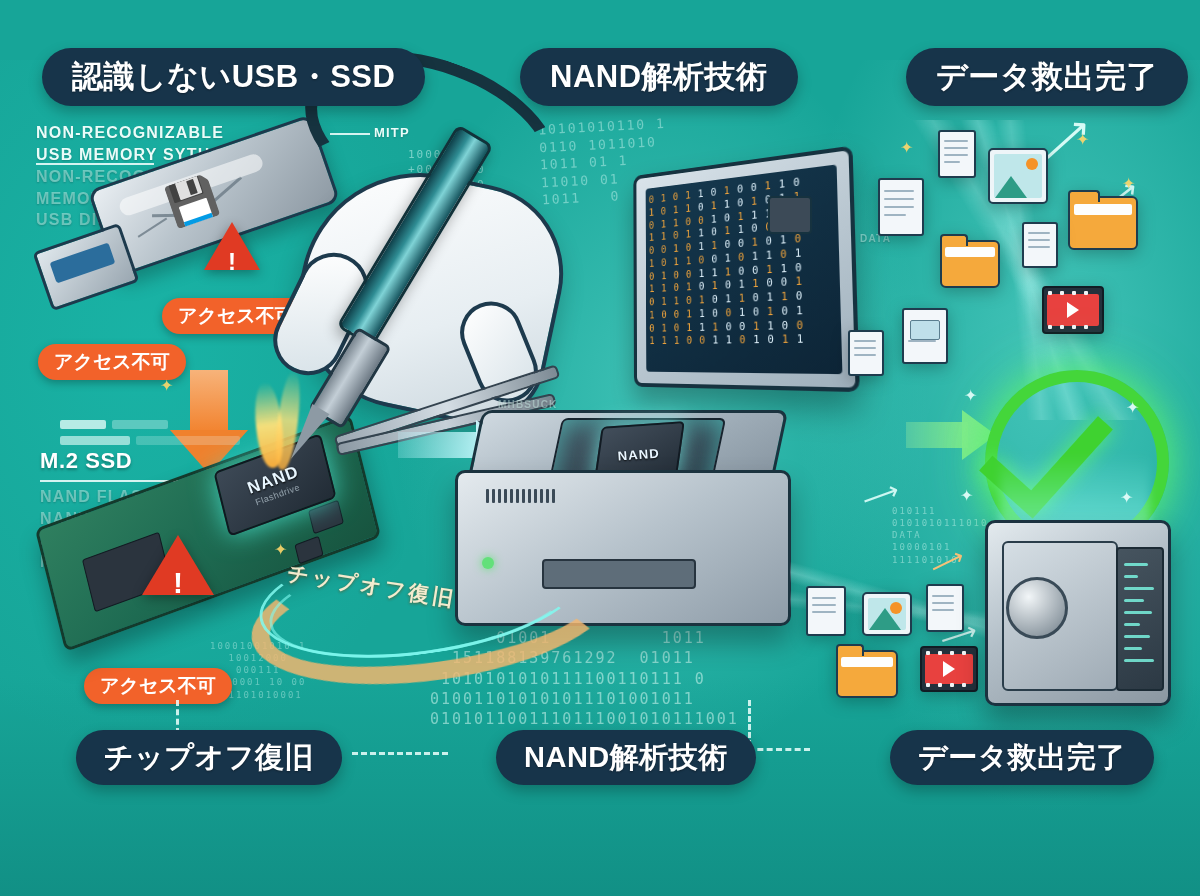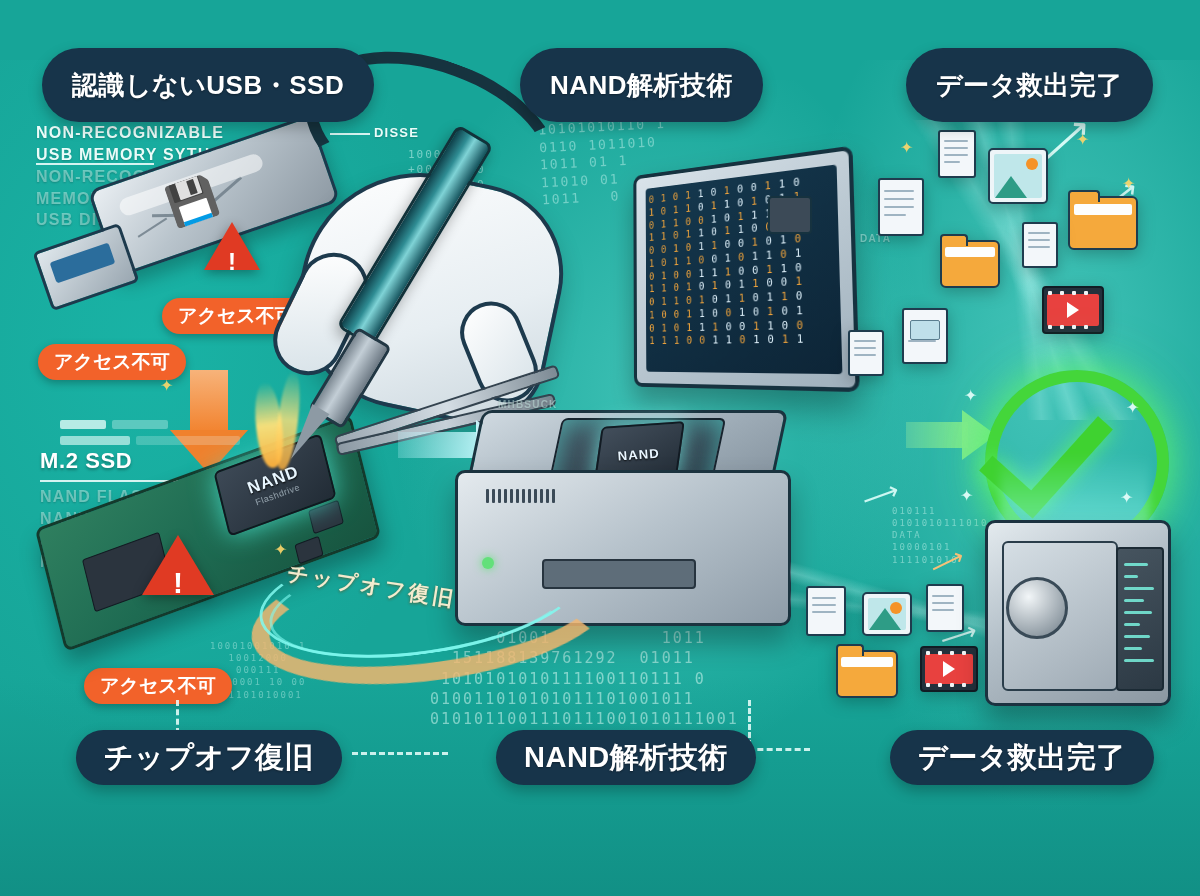--- a/index.html
+++ b/index.html
@@ -46,21 +46,21 @@
     display:flex;align-items:center;justify-content:center;
     background:#17344a;
     color:#ffffff;
     border-radius:40px;
     font-weight:bold;
     letter-spacing:.5px;
     box-shadow:0 6px 14px rgba(0,0,0,.25);
     text-shadow:0 1px 2px rgba(0,0,0,.35);
     white-space:nowrap;
   }
-  .pill-top{height:58px;font-size:26px;padding:8px 30px;}
+  .pill-top{height:58px;font-size:31px;padding:0 30px;}
   .pill-bot{height:55px;font-size:29px;padding:0 28px;}
 
   
   .chip{
     position:absolute;
     display:flex;align-items:center;justify-content:center;
     background:#f2622a;
     color:#ffffff;
     border-radius:24px;
     font-size:19px;font-weight:bold;
@@ -436,21 +436,21 @@
 111101010</div>
 
   <div class="cap" style="left:36px;top:122px;">NON-RECOGNIZABLE
 USB MEMORY SYTHCK</div>
   <div class="leader" style="left:36px;top:163px;width:118px;"></div>
   <div class="cap cap-faint" style="left:36px;top:166px;">NON-RECOGNIZABLE
 MEMORD
 USB DISSE</div>
 
   <div class="leader" style="left:330px;top:133px;width:40px;"></div>
-  <div class="cap" style="left:374px;top:124px;font-size:13px;">DISSE</div>
+  <div class="cap" style="left:374px;top:124px;font-size:13px;">MITP</div>
   <div class="binary bin-usb">10000100
 +00010100
 +10110000</div>
 
   <div class="usb-body">
     <div class="crack" style="left:50px;top:40px;width:60px;height:3px;transform:rotate(18deg);"></div>
     <div class="crack" style="left:104px;top:50px;width:46px;height:3px;transform:rotate(-22deg);"></div>
     <div class="crack" style="left:30px;top:56px;width:34px;height:2px;transform:rotate(-14deg);"></div>
   </div>
   <div class="usb-glyph">💾</div>

